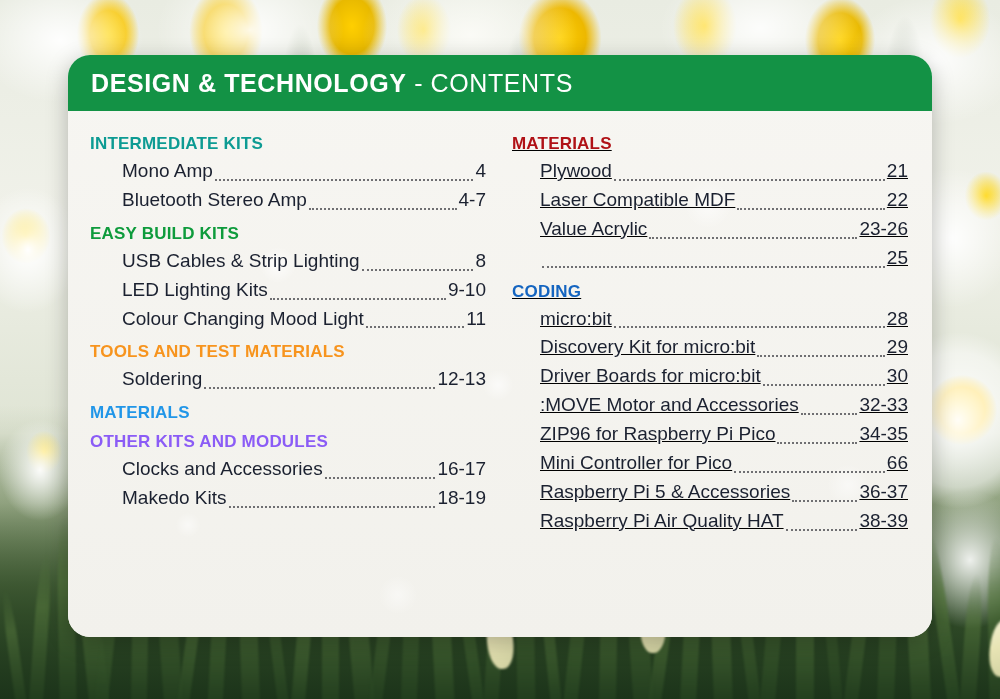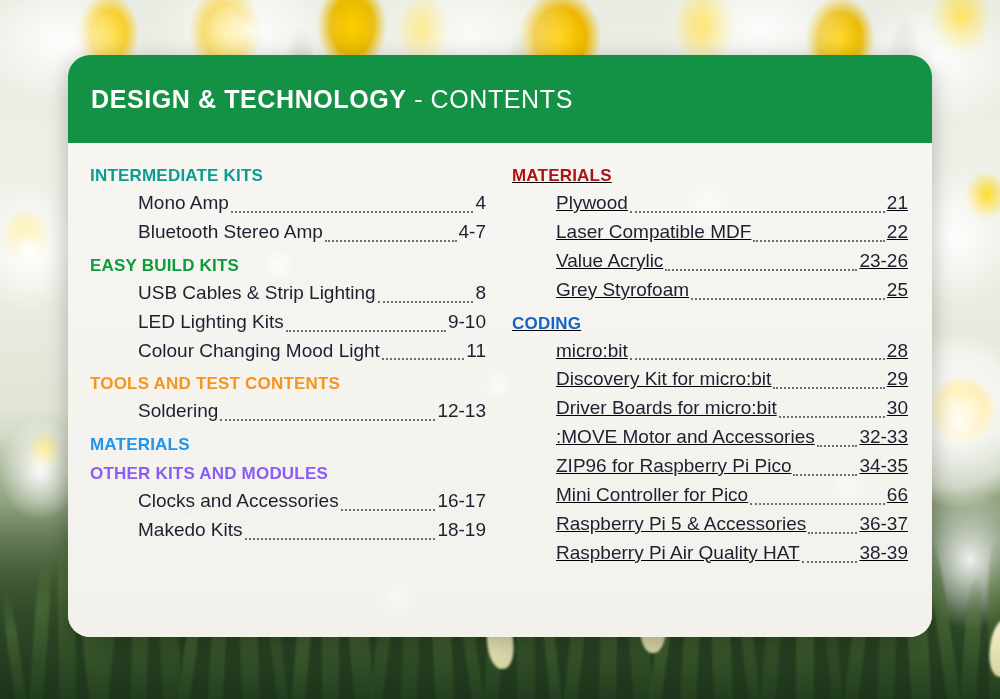--- a/index.html
+++ b/index.html
@@ -93,21 +93,21 @@
       radial-gradient(circle 22px at 430px 330px, rgba(255,255,255,.6), rgba(255,255,255,0) 70%),
       radial-gradient(circle 30px at 780px 430px, rgba(255,255,255,.5), rgba(255,255,255,0) 70%),
       radial-gradient(circle 18px at 120px 470px, rgba(255,255,255,.5), rgba(255,255,255,0) 70%),
       radial-gradient(circle 28px at 330px 540px, rgba(255,255,255,.45), rgba(255,255,255,0) 70%),
       linear-gradient(to bottom, #f7f6f2, #f2f1ec);
     pointer-events:none;
   }
 
   #card-header {
     position:relative;
-    height:88px;
+    height:56px;
     background:#139245;
     display:flex; align-items:center;
     padding-left:23px;
   }
   #header-title {
     color:#ffffff;
     font-size:25px;
     letter-spacing:.6px;
     white-space:nowrap;
   }
@@ -136,21 +136,21 @@
     display:flex;
     align-items:flex-end;
     padding-left:36px;
     font-size:19px;
     color:#1b2130;
     line-height:1.52;
     white-space:nowrap;
   }
   .toc-column.right .toc-entry { padding-left:32px; }
 
-  .entry-label { flex:0 0 auto;margin-left:16px; }
+  .entry-label { flex:0 0 auto; }
   .entry-dots {
     flex:1 1 auto;
     overflow:hidden;
     margin:0 1px 5px 2px;
     border-bottom:2px dotted #6f6f72;
     min-width:10px;
   }
   .entry-page { flex:0 0 auto; padding-left:1px; }
 </style>
 </head>
@@ -237,21 +237,21 @@
             <span class="entry-dots"></span>
             <span class="entry-page">9-10</span>
           </div>
           <div class="toc-entry">
             <span class="entry-label">Colour Changing Mood Light</span>
             <span class="entry-dots"></span>
             <span class="entry-page">11</span>
           </div>
         </div>
         <div class="toc-section">
-          <div class="section-title" style="color: rgb(247, 148, 30);">TOOLS AND TEST CONTENTS</div>
+          <div class="section-title" style="color: rgb(247, 148, 30);">TOOLS AND TEST MATERIALS</div>
           <div class="toc-entry">
             <span class="entry-label">Soldering</span>
             <span class="entry-dots"></span>
             <span class="entry-page">12-13</span>
           </div>
         </div>
         <div class="toc-section">
           <div class="section-title" style="color: rgb(33, 150, 232);">MATERIALS</div>
         </div>
         <div class="toc-section">
@@ -280,21 +280,20 @@
             <span class="entry-label">Laser Compatible MDF</span>
             <span class="entry-dots"></span>
             <span class="entry-page">22</span>
           </div>
           <div class="toc-entry">
             <span class="entry-label">Value Acrylic</span>
             <span class="entry-dots"></span>
             <span class="entry-page">23-26</span>
           </div>
           <div class="toc-entry">
-            <span class="entry-label">Grey Styrofoam</span>
             <span class="entry-dots"></span>
             <span class="entry-page">25</span>
           </div>
         </div>
         <div class="toc-section">
           <div class="section-title" style="color: rgb(21, 101, 192);">CODING</div>
           <div class="toc-entry">
             <span class="entry-label">micro:bit</span>
             <span class="entry-dots"></span>
             <span class="entry-page">28</span>

